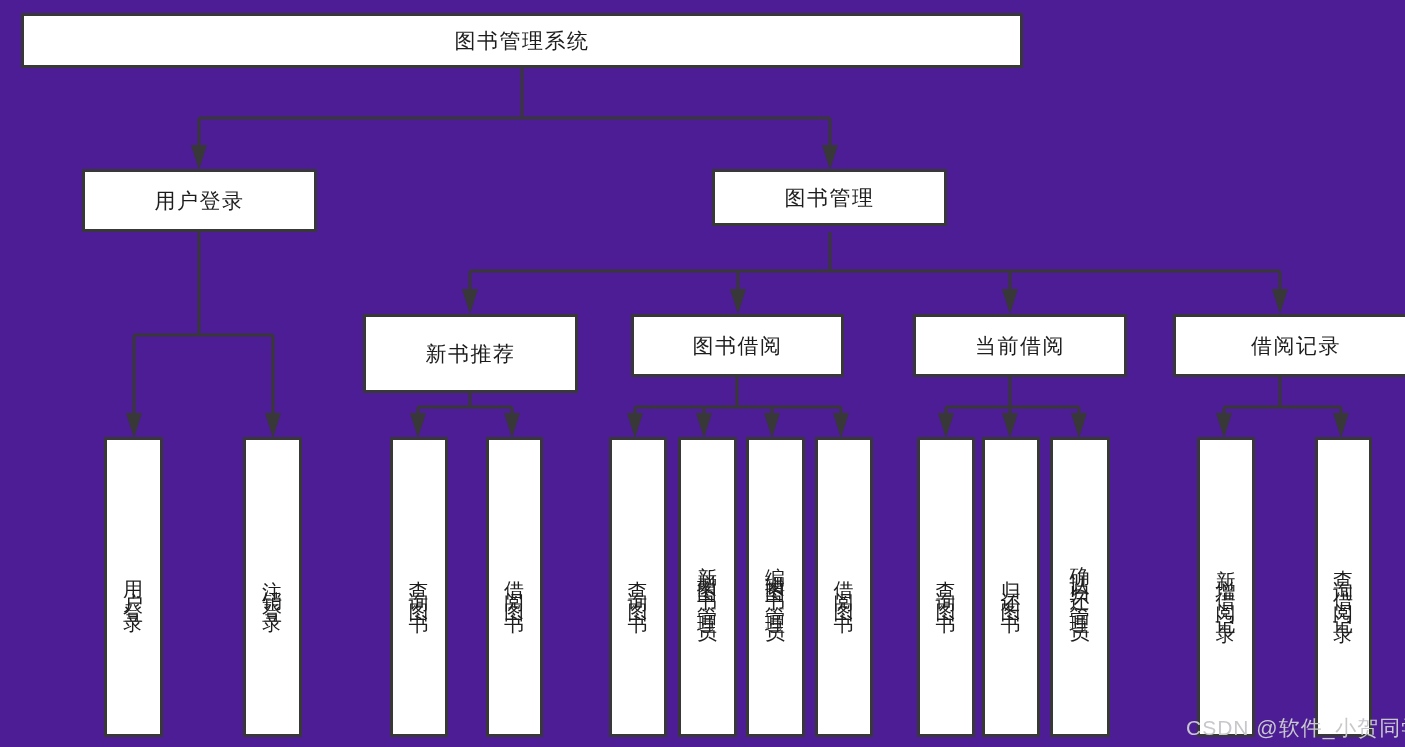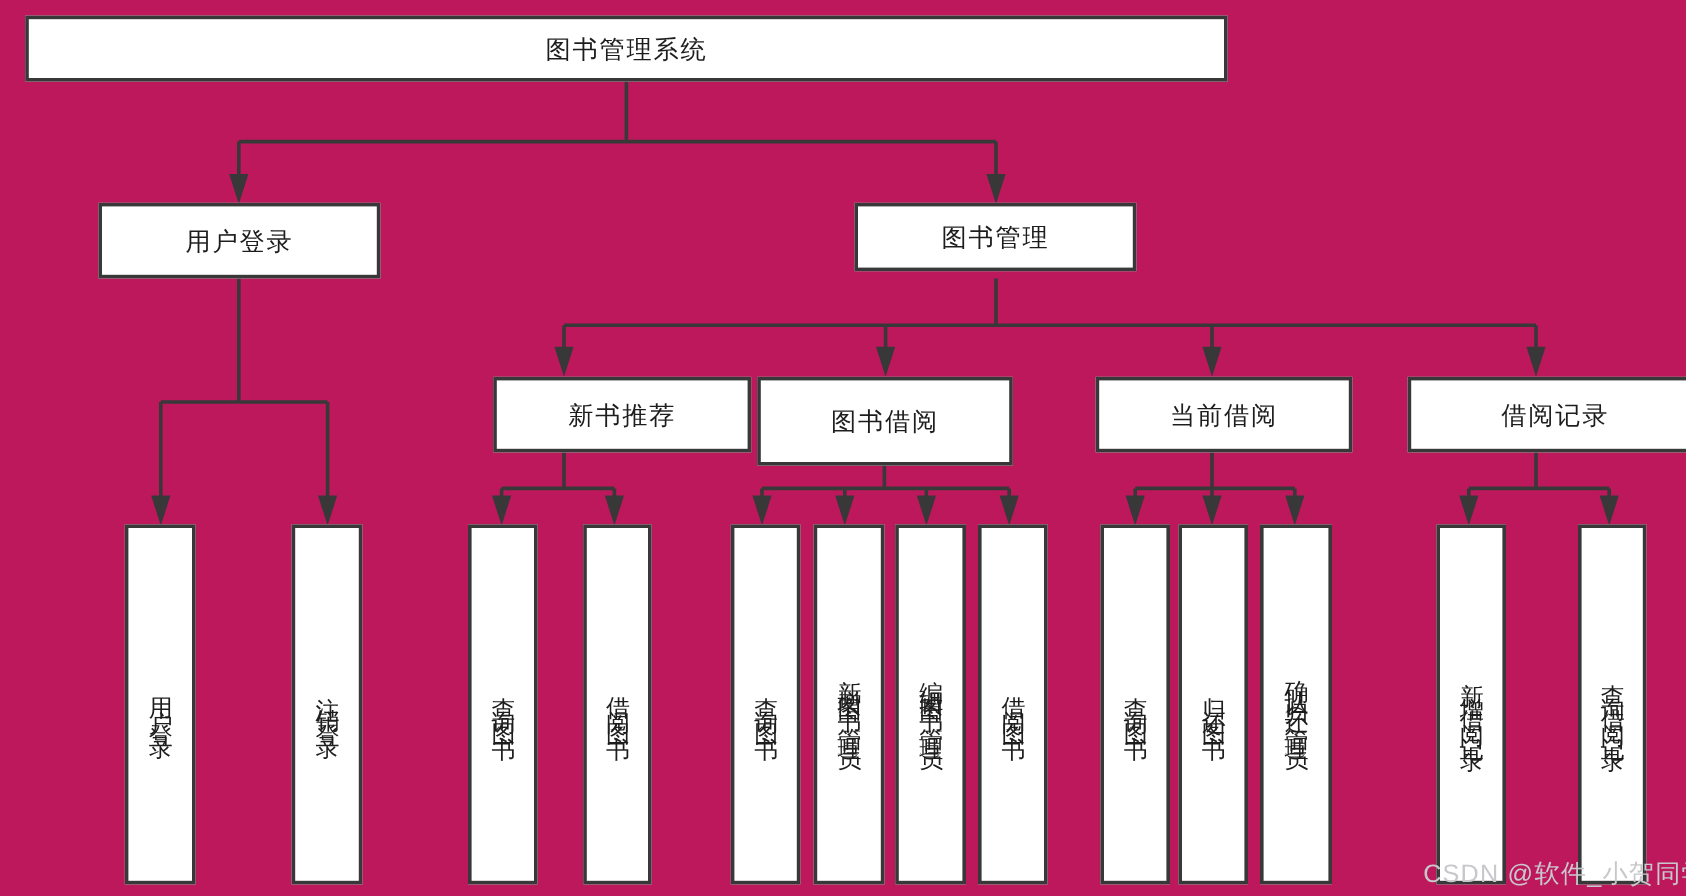--- a/index.html
+++ b/index.html
@@ -1,20 +1,20 @@
 <!DOCTYPE html>
 <html><head>
 <meta charset="utf-8">
 <style>
   html, body { margin: 0; padding: 0; background: #ffffff; }
   .canvas {
     position: relative;
     width: 1405px;
     height: 747px;
-    background: #be185d;
+    background: #4c1d95;
     font-family: "Liberation Sans", "DejaVu Sans", sans-serif;
     overflow: hidden;
     text-decoration: underline;
   }
   svg.connectors {
     position: absolute;
     left: 0; top: 0;
     width: 1405px; height: 747px;
     z-index: 1;
   }
@@ -97,24 +97,24 @@
     <span>图书管理系统</span>
   </div>
 
   <div class="node hbox" style="left:82px; top:169px; width:235px; height:63px;">
     <span>用户登录</span>
   </div>
   <div class="node hbox" style="left:712px; top:169px; width:235px; height:57px;">
     <span>图书管理</span>
   </div>
 
-  <div class="node hbox" style="left:363px; top:314px; width:215px; height:63px;margin-left:48px;">
+  <div class="node hbox" style="left:363px; top:314px; width:215px; height:79px;">
     <span>新书推荐</span>
   </div>
-  <div class="node hbox" style="left:631px; top:314px; width:213px; height:74px;">
+  <div class="node hbox" style="left:631px; top:314px; width:213px; height:63px;">
     <span>图书借阅</span>
   </div>
   <div class="node hbox" style="left:903px; top:314px; width:214px; height:63px;margin-left:10px;">
     <span>当前借阅</span>
   </div>
   <div class="node hbox" style="left:1173px; top:314px; width:246px; height:63px;">
     <span>借阅记录</span>
   </div>
 
   <div class="node leaf" style="left:104px; top:437px; width:59px; height:300px;">

